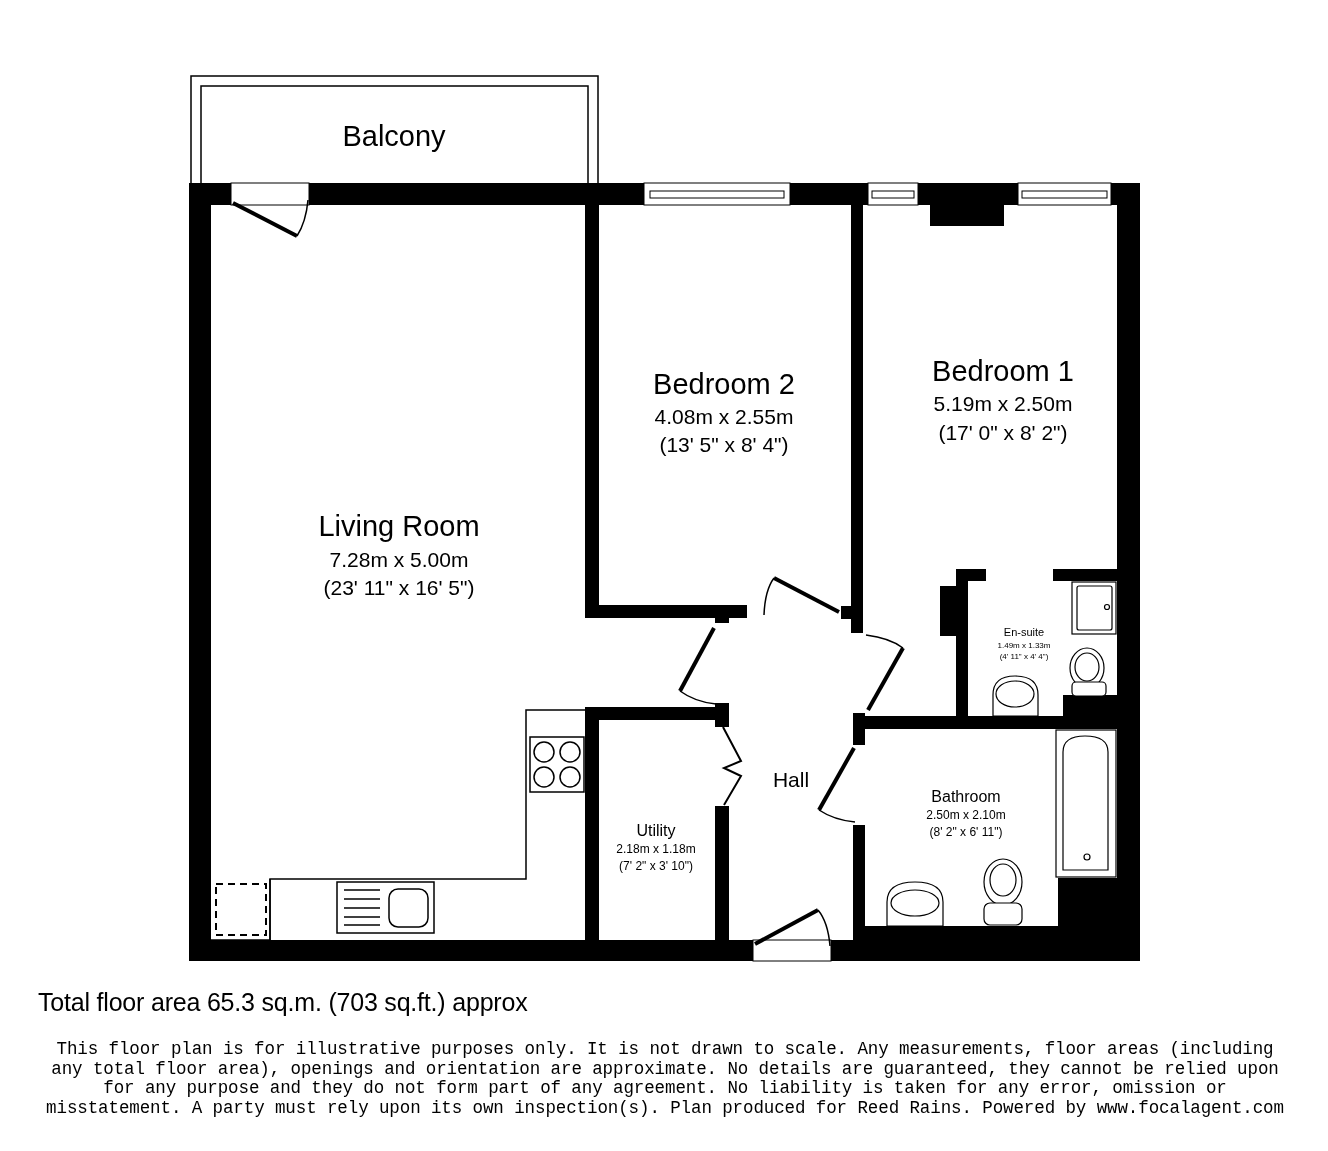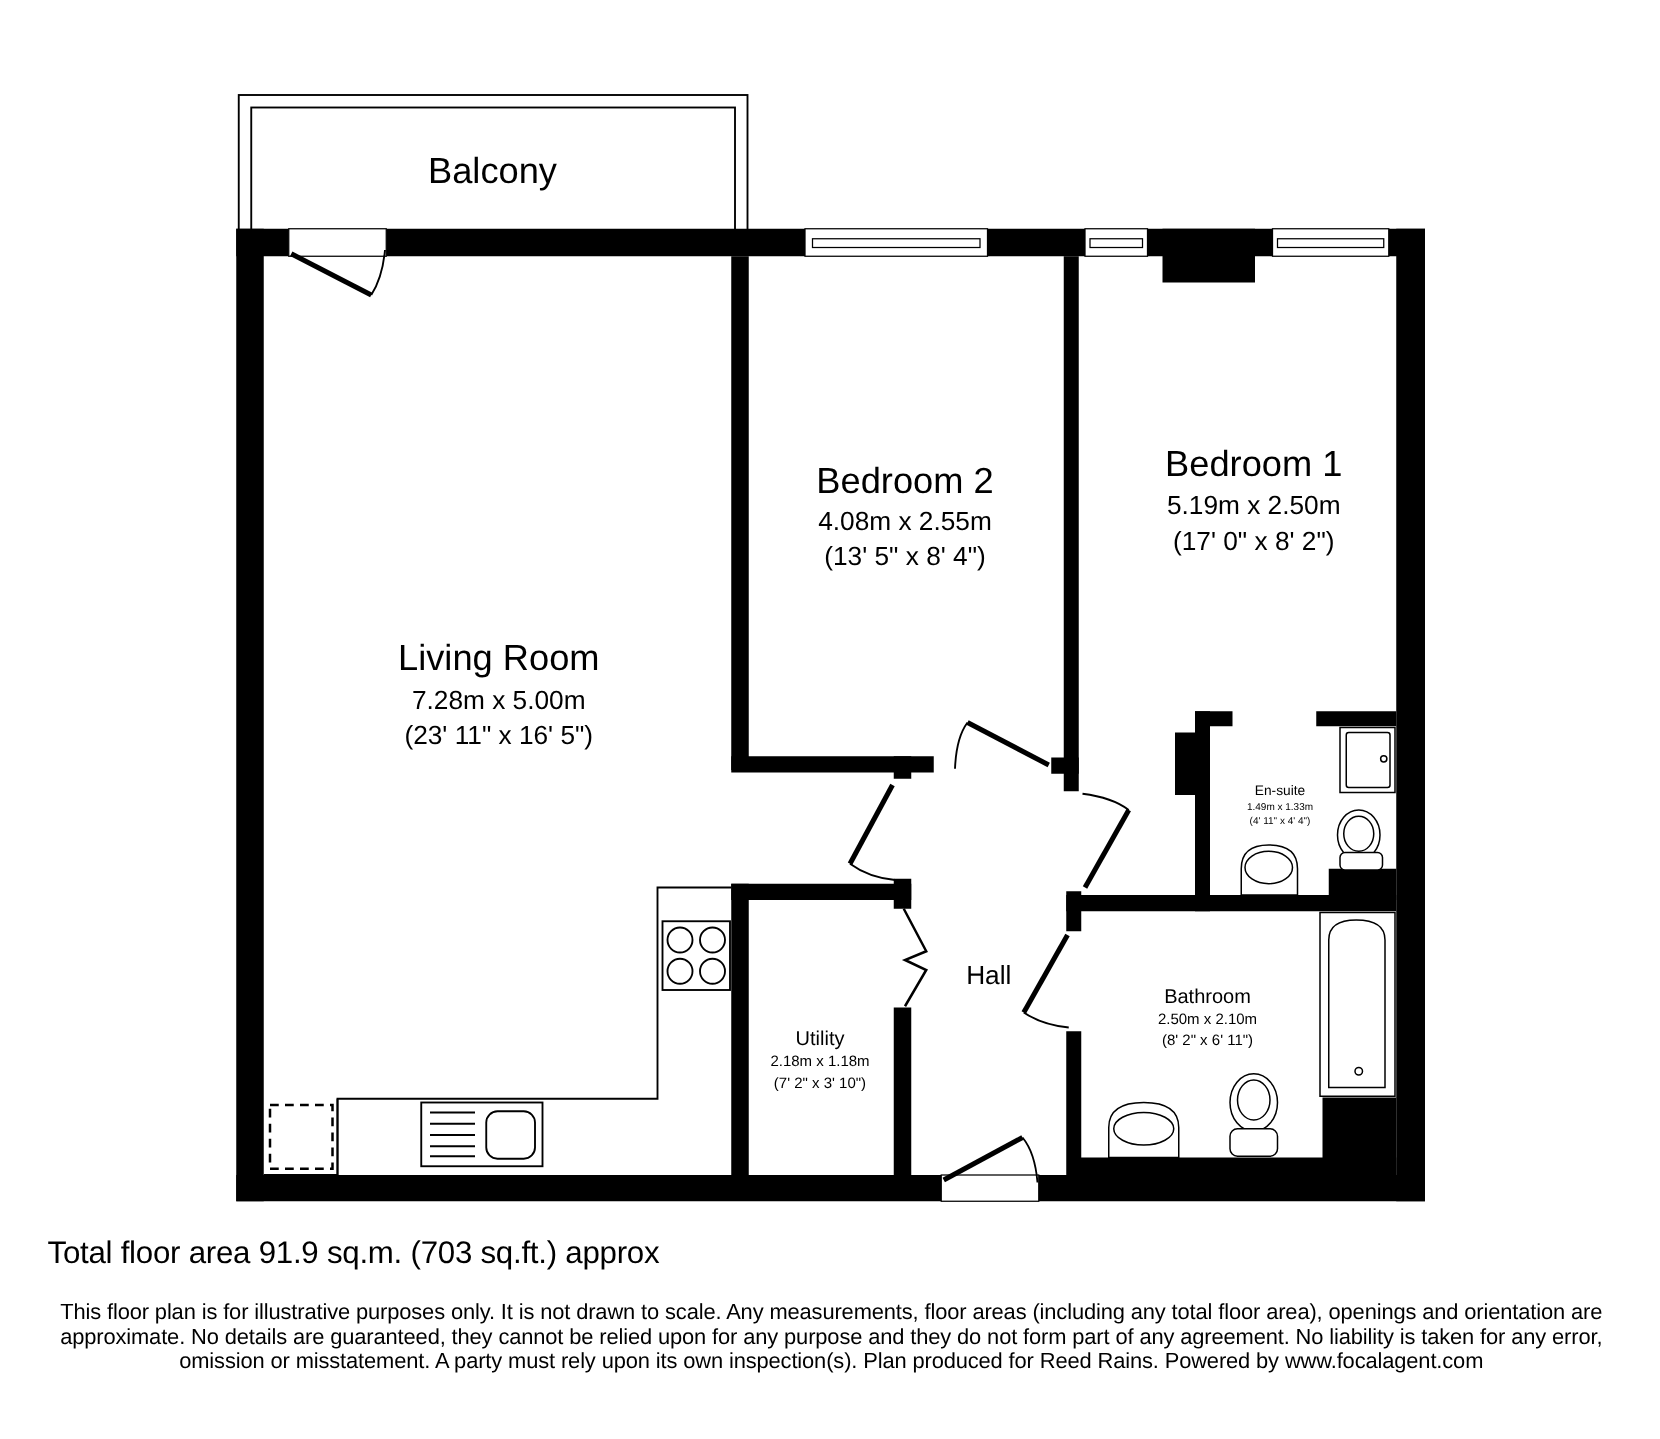--- a/index.html
+++ b/index.html
@@ -1,20 +1,20 @@
 <!DOCTYPE html>
 <html><head>
   <meta charset="utf-8">
   <style>
     html, body { margin: 0; padding: 0; background: #ffffff; }
     body { width: 1328px; height: 1151px; position: relative; overflow: hidden; font-family: "Liberation Sans", sans-serif; color: #000; }
     #plan { position: absolute; left: 0; top: 0; width: 1328px; height: 970px; }
     .lbl { font-family: "Liberation Sans", sans-serif; fill: #000; text-anchor: middle; }
     .total { position: absolute; left: 38px; top: 988px; font-size: 25px; letter-spacing: -0.2px; white-space: nowrap; }
-    .disclaimer { position: absolute; left: 40px; top: 1040px; width: 1250px; text-align: center; font-size: 17.5px; line-height: 19.5px; letter-spacing: -0.1px; }
+    .disclaimer { position: absolute; left: 40px; top: 1040px; width: 1250px; text-align: center; font-size: 17.5px; line-height: 19.5px; letter-spacing: -0.1px; font-family: Liberation Mono, monospace; }
   </style>
 </head>
 <body>
 
 <svg id="plan" viewBox="0 0 1328 970" xmlns="http://www.w3.org/2000/svg">
 
   <g>
     <rect x="191" y="76" width="407" height="108" fill="#fff" stroke="#000" stroke-width="1.5"></rect>
     <rect x="201" y="86" width="387" height="98" fill="#fff" stroke="#000" stroke-width="1.5"></rect>
   </g>
@@ -206,14 +206,14 @@
     <text class="lbl" x="656" y="836" font-size="16">Utility</text>
     <text class="lbl" x="656" y="853" font-size="12">2.18m x 1.18m</text>
     <text class="lbl" x="656" y="870" font-size="12">(7' 2" x 3' 10")</text>
 
     <text class="lbl" x="966" y="802" font-size="16">Bathroom</text>
     <text class="lbl" x="966" y="819" font-size="12">2.50m x 2.10m</text>
     <text class="lbl" x="966" y="836" font-size="12">(8' 2" x 6' 11")</text>
   </g>
 </svg>
 
-<div class="total">Total floor area 91.9 sq.m. (703 sq.ft.) approx</div>
+<div class="total">Total floor area 65.3 sq.m. (703 sq.ft.) approx</div>
 <div class="disclaimer">This floor plan is for illustrative purposes only. It is not drawn to scale. Any measurements, floor areas (including any total floor area), openings and orientation are approximate. No details are guaranteed, they cannot be relied upon for any purpose and they do not form part of any agreement. No liability is taken for any error, omission or misstatement. A party must rely upon its own inspection(s). Plan produced for Reed Rains. Powered by www.focalagent.com</div>
 
 </body></html>

